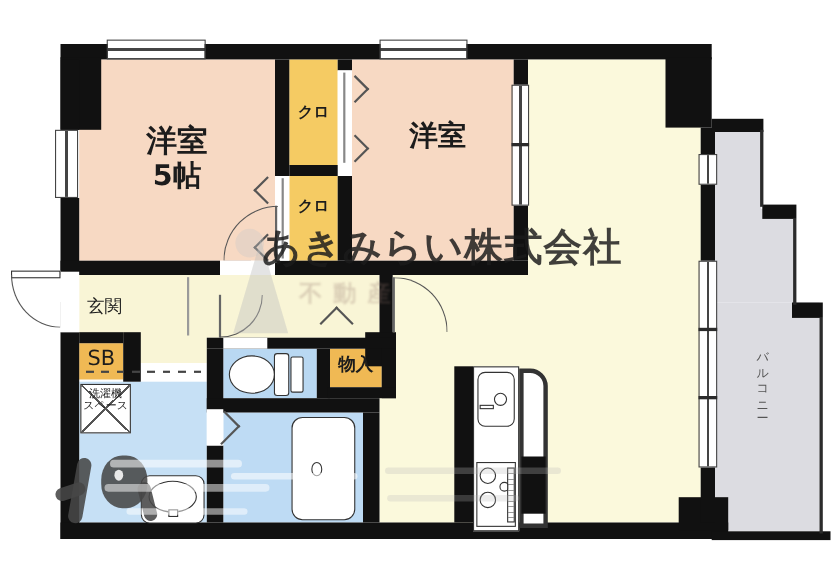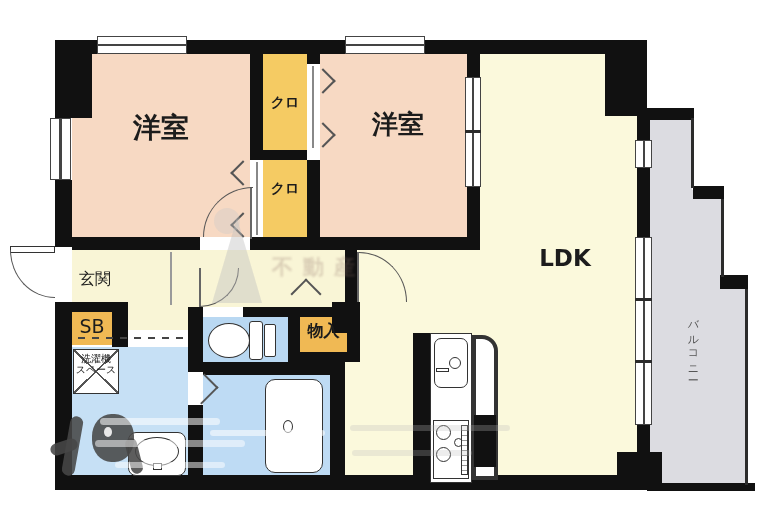--- a/index.html
+++ b/index.html
@@ -176,25 +176,26 @@
   <div class="abs" style="left:104px;top:427px;width:8px;height:10px;border-radius:50%;background:#e8e8e8;"></div>
   <div class="wm-logo" style="left:128px;top:438px;width:12px;height:36px;border-radius:6px;transform:rotate(-14deg);"></div>
 
   <div class="streak" style="left:100px;top:418px;width:120px;height:7px;background:rgba(255,255,255,0.55);"></div>
   <div class="streak" style="left:95px;top:440px;width:150px;height:7px;background:rgba(255,255,255,0.5);"></div>
   <div class="streak" style="left:115px;top:462px;width:110px;height:6px;background:rgba(255,255,255,0.5);"></div>
   <div class="streak" style="left:210px;top:430px;width:115px;height:6px;background:rgba(255,255,255,0.55);"></div>
   <div class="streak" style="left:350px;top:425px;width:160px;height:6px;background:rgba(185,185,185,0.28);"></div>
   <div class="streak" style="left:352px;top:450px;width:120px;height:6px;background:rgba(185,185,185,0.25);"></div>
 
+  <div class="lb" style="left:238px;top:206px;width:370px;font-size:35px;letter-spacing:1px;color:rgba(28,28,28,0.84);text-align:left;white-space:nowrap;">あきみらい株式会社</div>
   <div class="lb" style="left:272px;top:256px;width:220px;font-size:21px;letter-spacing:10px;color:rgba(150,118,108,0.3);filter:blur(1px);text-align:left;">不動産</div>
 
   <div class="lb" style="left:116px;top:112px;width:90px;font-size:28px;">洋室</div>
+  <div class="lb" style="left:116px;top:146px;width:90px;font-size:26px;">5帖</div>
   <div class="lb" style="left:352px;top:110px;width:92px;font-size:26px;">洋室</div>
-  <div class="lb" style="left:515px;top:246px;width:100px;font-size:23px;">LDK</div>
   <div class="lb" style="left:265px;top:95px;width:40px;font-size:14px;">クロ</div>
   <div class="lb" style="left:265px;top:181px;width:40px;font-size:14px;">クロ</div>
   <div class="lb" style="left:72px;top:270px;width:46px;font-size:16px;font-weight:normal;">玄関</div>
   <div class="lb" style="left:74px;top:316px;width:36px;font-size:19px;font-weight:normal;">SB</div>
   <div class="lb" style="left:302px;top:322px;width:43px;font-size:16px;">物入</div>
   <div class="lb" style="left:70px;top:353px;width:52px;font-size:10px;font-weight:normal;">
     <span style="display:block;">洗濯機</span>
     <span style="display:block;">スペース</span>
   </div>
   <div class="lb balc-txt" style="left:686px;top:300px;height:90px;font-weight:normal;">バルコニー</div>

